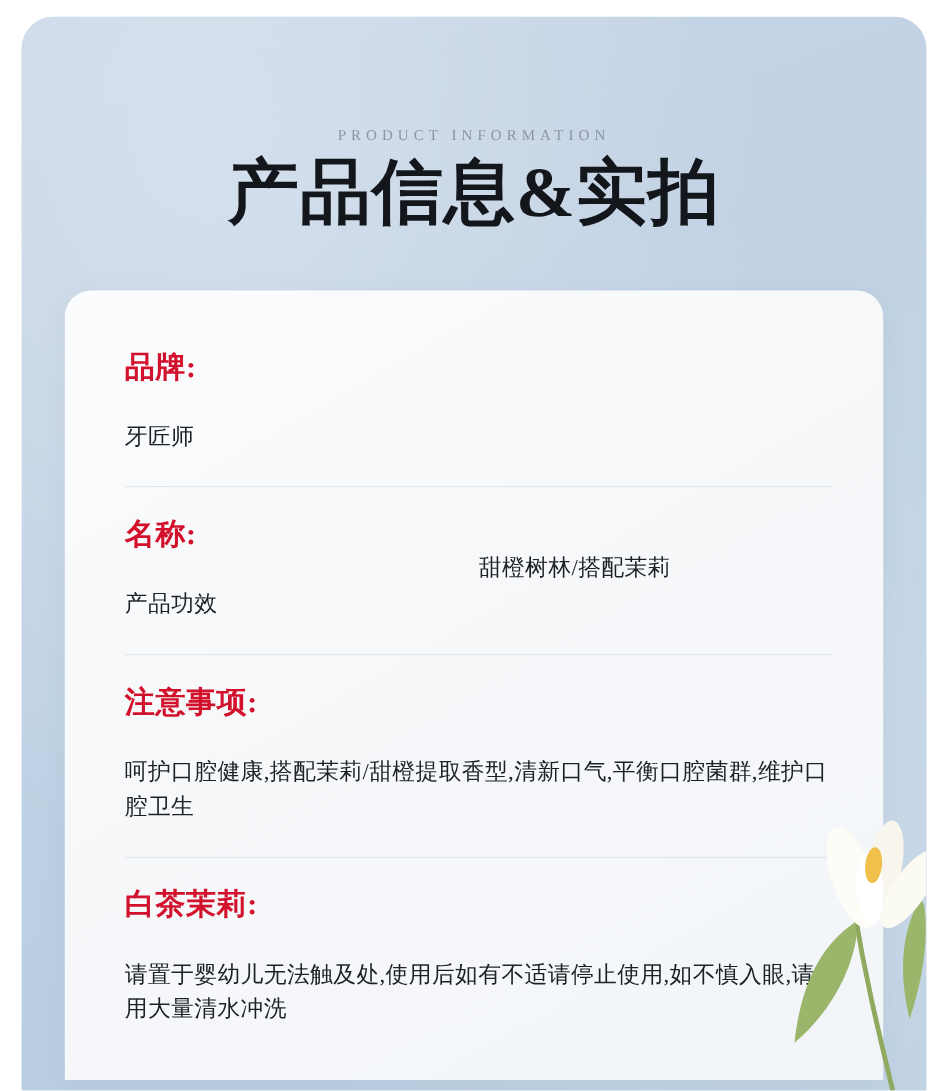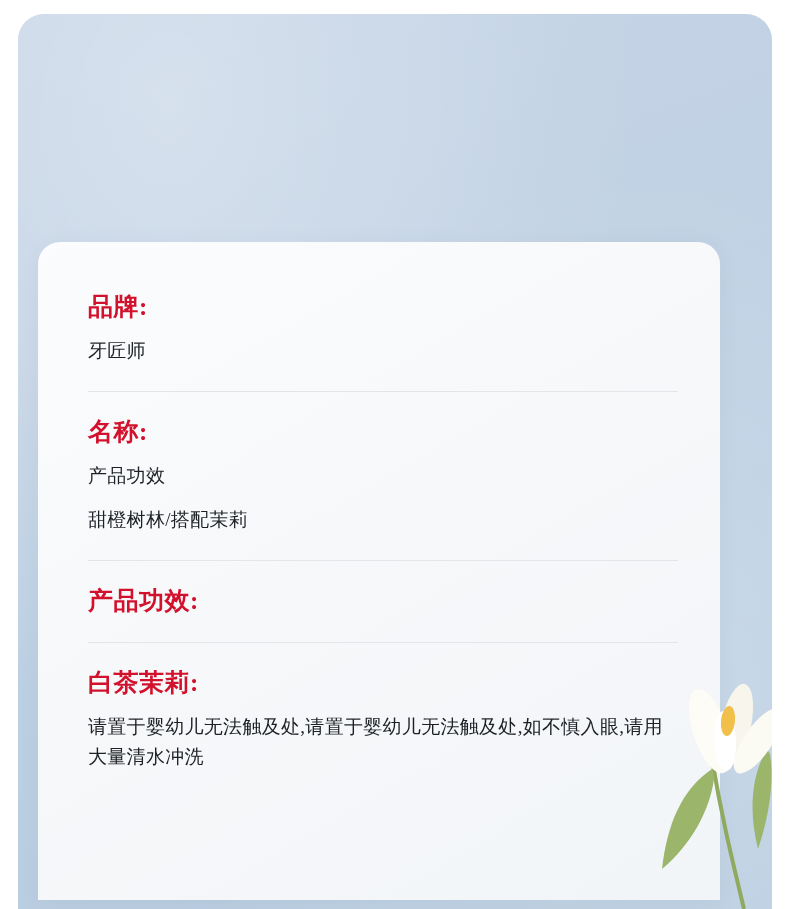--- a/index.html
+++ b/index.html
@@ -67,42 +67,42 @@
     font-size: 59px;
     line-height: 1.06;
     font-weight: 700;
     color: #13161a;
     letter-spacing: 1px;
   }
 
   
   .card {
     position: absolute;
-    left: 20px;
+    left: 36px;
     top: 228px;
     width: 682px;
     height: 658px;
     background: linear-gradient(150deg, #fbfcfd 0%, #f7f8fa 45%, #f2f5f8 100%);
     border-radius: 22px 22px 0 0;
     box-shadow: 0 4px 22px rgba(60, 80, 110, 0.06);
     overflow: hidden;
   }
   .card-inner {
     position: absolute;
     left: 50px;
     right: 42px;
     top: 50px;
   }
 
   .row {
     display: flex;
     position: relative;
     padding-bottom: 26px;
   }
-  .row + .row { padding-top: 26px; flex-direction: column; }
+  .row + .row { padding-top: 26px; }
   .row.divider::before {
     content: "";
     position: absolute;
     left: 0;
     right: 0;
     top: 0;
     height: 1px;
     background: #e2e5e9;
   }
   .col { width: 50%; }
@@ -110,21 +110,21 @@
 
   .field-label {
     font-family: "Liberation Serif", serif;
     font-size: 25px;
     font-weight: 700;
     color: #d2122c;
     letter-spacing: 0.5px;
     line-height: 1.2;
   }
   .field-value {
-    margin-top: 14px;
+    margin-top: 28px;
     font-family: "Liberation Serif", serif;
     font-size: 19px;
     font-weight: 400;
     color: #1d2126;
     line-height: 1.55;
     letter-spacing: 0.3px;
   }
   .field-value.wide {
     max-width: 600px;
   }
@@ -138,20 +138,24 @@
     height: 300px;
     pointer-events: none;
   }
 </style>
 </head>
 <body>
 
 <div class="page">
   <div class="panel">
 
+    <div class="header">
+      <div class="eyebrow">PRODUCT INFORMATION</div>
+      <div class="title">产品信息&amp;实拍</div>
+    </div>
 
     <div class="card">
       <div class="card-inner">
 
         <div class="row">
           <div class="col">
             <div class="field-label">品牌:</div>
             <div class="field-value">牙匠师</div>
           </div>
           <div class="col">
@@ -163,28 +167,29 @@
             <div class="field-label">名称:</div>
             <div class="field-value">产品功效</div>
           </div>
           <div class="col">
             <div class="field-value">甜橙树林/搭配茉莉</div>
           </div>
         </div>
 
         <div class="row divider">
           <div class="col full">
-            <div class="field-label">产品功效:</div>
+            <div class="field-label">注意事项:</div>
+            <div class="field-value wide">呵护口腔健康,搭配茉莉/甜橙提取香型,清新口气,平衡口腔菌群,维护口腔卫生</div>
           </div>
         </div>
 
         <div class="row divider">
           <div class="col full">
             <div class="field-label">白茶茉莉:</div>
-            <div class="field-value wide">请置于婴幼儿无法触及处,请置于婴幼儿无法触及处,如不慎入眼,请用大量清水冲洗</div>
+            <div class="field-value wide">请置于婴幼儿无法触及处,使用后如有不适请停止使用,如不慎入眼,请用大量清水冲洗</div>
           </div>
         </div>
 
       </div>
     </div>
 
     <svg class="flower" viewBox="0 0 210 300">
       <path d="M150 150 C160 210 170 250 182 300" stroke="#8fa95f" stroke-width="4" fill="none"></path>
       <path d="M150 160 C120 180 105 215 100 260 C130 235 148 200 152 170 Z" fill="#9bb56b"></path>
       <path d="M205 140 C190 165 186 200 196 240 C208 205 212 170 208 145 Z" fill="#9bb56b"></path>

